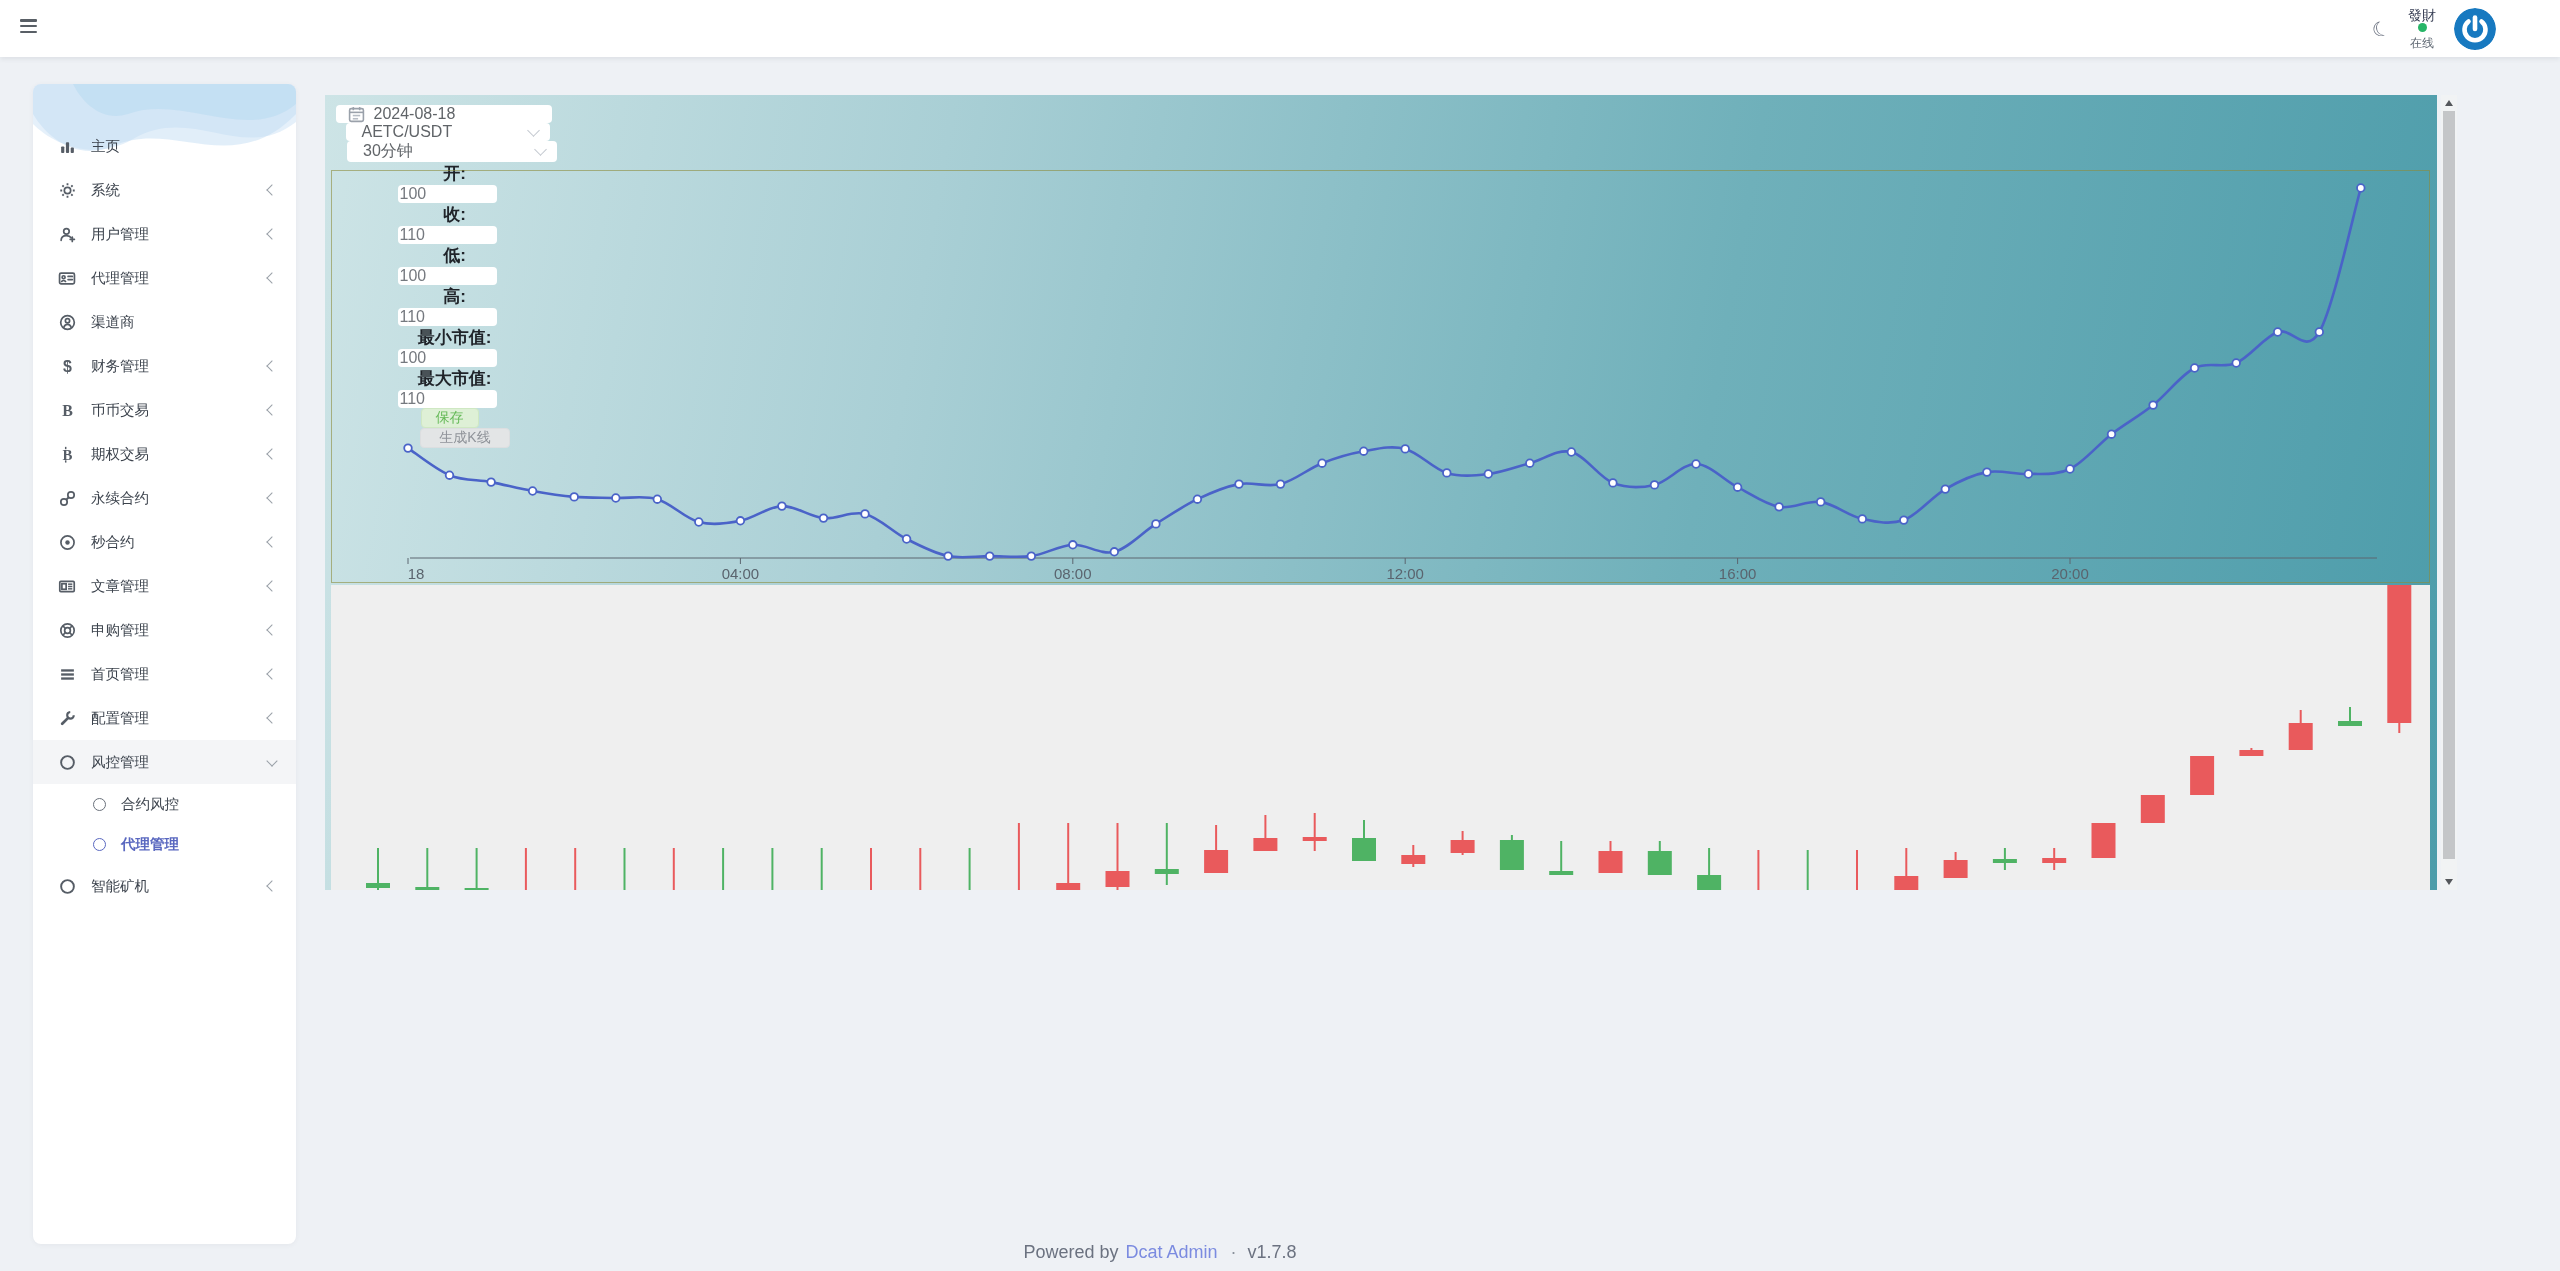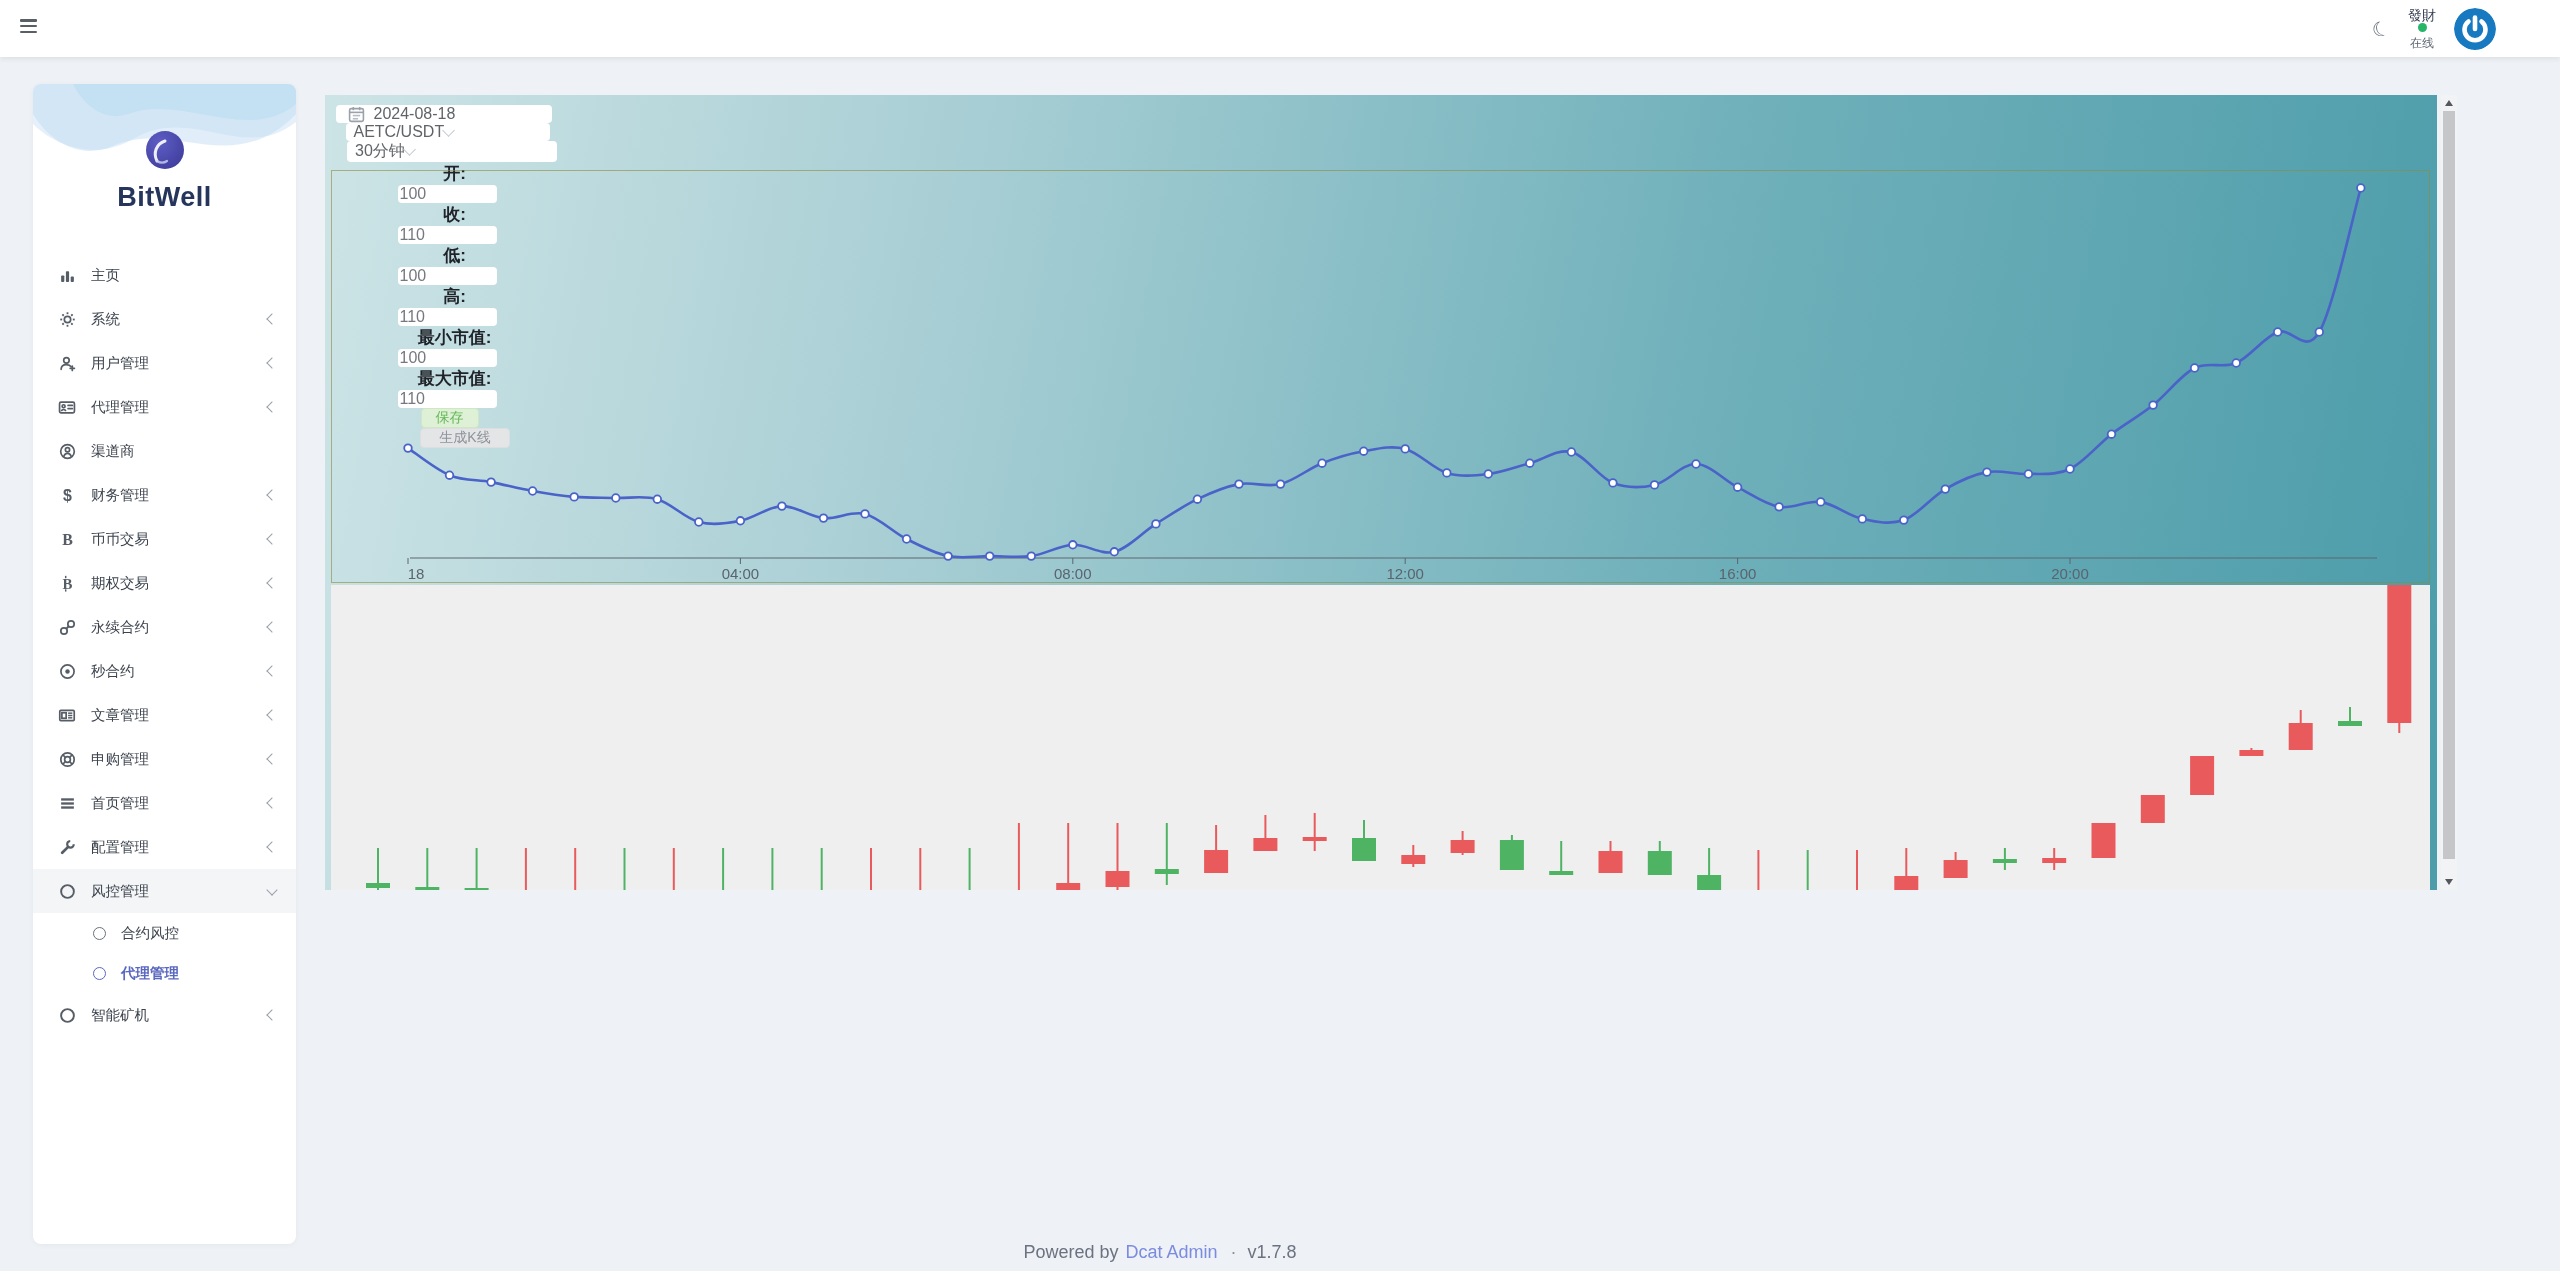--- a/index.html
+++ b/index.html
@@ -42,21 +42,21 @@
   .subitem.active .ring { border-color:#5a68c0; }
   .subitem.active .sub-label { color:#5a68c0; font-weight:bold; }
   
   .panel { position:absolute; left:325px; top:95px; width:2112px; height:795px;
            background:linear-gradient(100deg,#cde4e6 0%,#a9cfd5 28%,#6fb0ba 64%,#4c9caa 100%); z-index:10; }
   .ptoolbar { position:absolute; left:5px; top:10px; height:46px; display:flex; align-items:center;flex-direction:column; }
   .ctl { background:#fff; border-radius:4px; height:46px; display:flex; align-items:center; }
   .datebox { width:216px; padding:0 12px; }
   .datebox .cal { margin-right:9px; display:flex; }
   .datebox .dtext { font-size:16px; color:#606468; }
-  .selbox { padding:0 12px 0 8px; justify-content:flex-start; }
+  .selbox { padding:0 12px 0 16px; justify-content:space-between; }
   .selbox .stext { font-size:16px; color:#606468; }
   .selchev { width:9px; height:9px; border-left:1.6px solid #c3c8cf; border-bottom:1.6px solid #c3c8cf; transform:rotate(-45deg); margin-top:-4px; }
   .sel-pair { width:204px; margin-left:8px; }
   .sel-int  { width:210px; margin-left:17px; }
   .fld-label { font-size:17px; font-weight:bold; color:#20242a; margin-left:22px; white-space:nowrap; }
   .fld-input { width:99px; height:46px; margin-left:7px; background:#fff; border:none; border-radius:4px;
                font-size:16px; color:#75797f; padding:0 2px; font-family:inherit; outline:none; }
   .btn { height:39px; border-radius:4px; border:1px solid transparent; font-size:14px; padding:0 14px;
          cursor:pointer; font-family:inherit; }
   .btn-save { margin-left:12px; background:#def0d6; border-color:#cfe8c3; color:#64b957; }
@@ -102,34 +102,20 @@
     </div>
   </div>
 </div>
 
 <div class="sidebar">
   <svg class="waves" viewBox="0 0 263 112" preserveAspectRatio="none">
     <path d="M0,0 H263 V38 C210,80 160,20 100,55 C60,78 20,60 0,40 Z" fill="#cfe3f5" opacity="0.55"></path>
     <path d="M0,0 H263 V30 C200,95 140,35 80,62 C45,77 15,55 0,30 Z" fill="#bcd9f2" opacity="0.45"></path>
     <path d="M40,0 H263 V20 C215,60 150,10 95,30 C70,38 50,20 40,0 Z" fill="#a9d3ef" opacity="0.35"></path>
   </svg>
-  <div class="brand">
-    <svg width="40" height="40" viewBox="0 0 40 40">
-      <defs>
-        <radialGradient id="lg" cx="35%" cy="30%" r="80%">
-          <stop offset="0%" stop-color="#5d5cc4"></stop>
-            <stop offset="100%" stop-color="#403f9d"></stop>
-        </radialGradient>
-      </defs>
-      <circle cx="20" cy="20" r="19" fill="url(#lg)"></circle>
-      <path d="M12,31 C8,23 11,14 20,11" fill="none" stroke="#ffffff" stroke-width="3" stroke-linecap="round" opacity="0.9"></path>
-      <path d="M12,31 C15,33 19,33 22,31" fill="none" stroke="#cdd3f2" stroke-width="2.2" stroke-linecap="round" opacity="0.8"></path>
-    </svg>
-    <div class="brand-name">BitWell</div>
-  </div>
   <div class="nav" id="nav">
       <div class="nav-item">
         <span class="nav-ico">
           <svg width="17" height="17" viewBox="0 0 16 16">
             <rect x="2" y="8" width="3" height="6" rx="0.8" fill="currentColor"></rect>
             <rect x="6.5" y="4" width="3" height="10" rx="0.8" fill="currentColor"></rect>
             <rect x="11" y="9" width="3" height="5" rx="0.8" fill="currentColor"></rect>
           </svg>
         </span>
         <span class="nav-label">主页</span>

